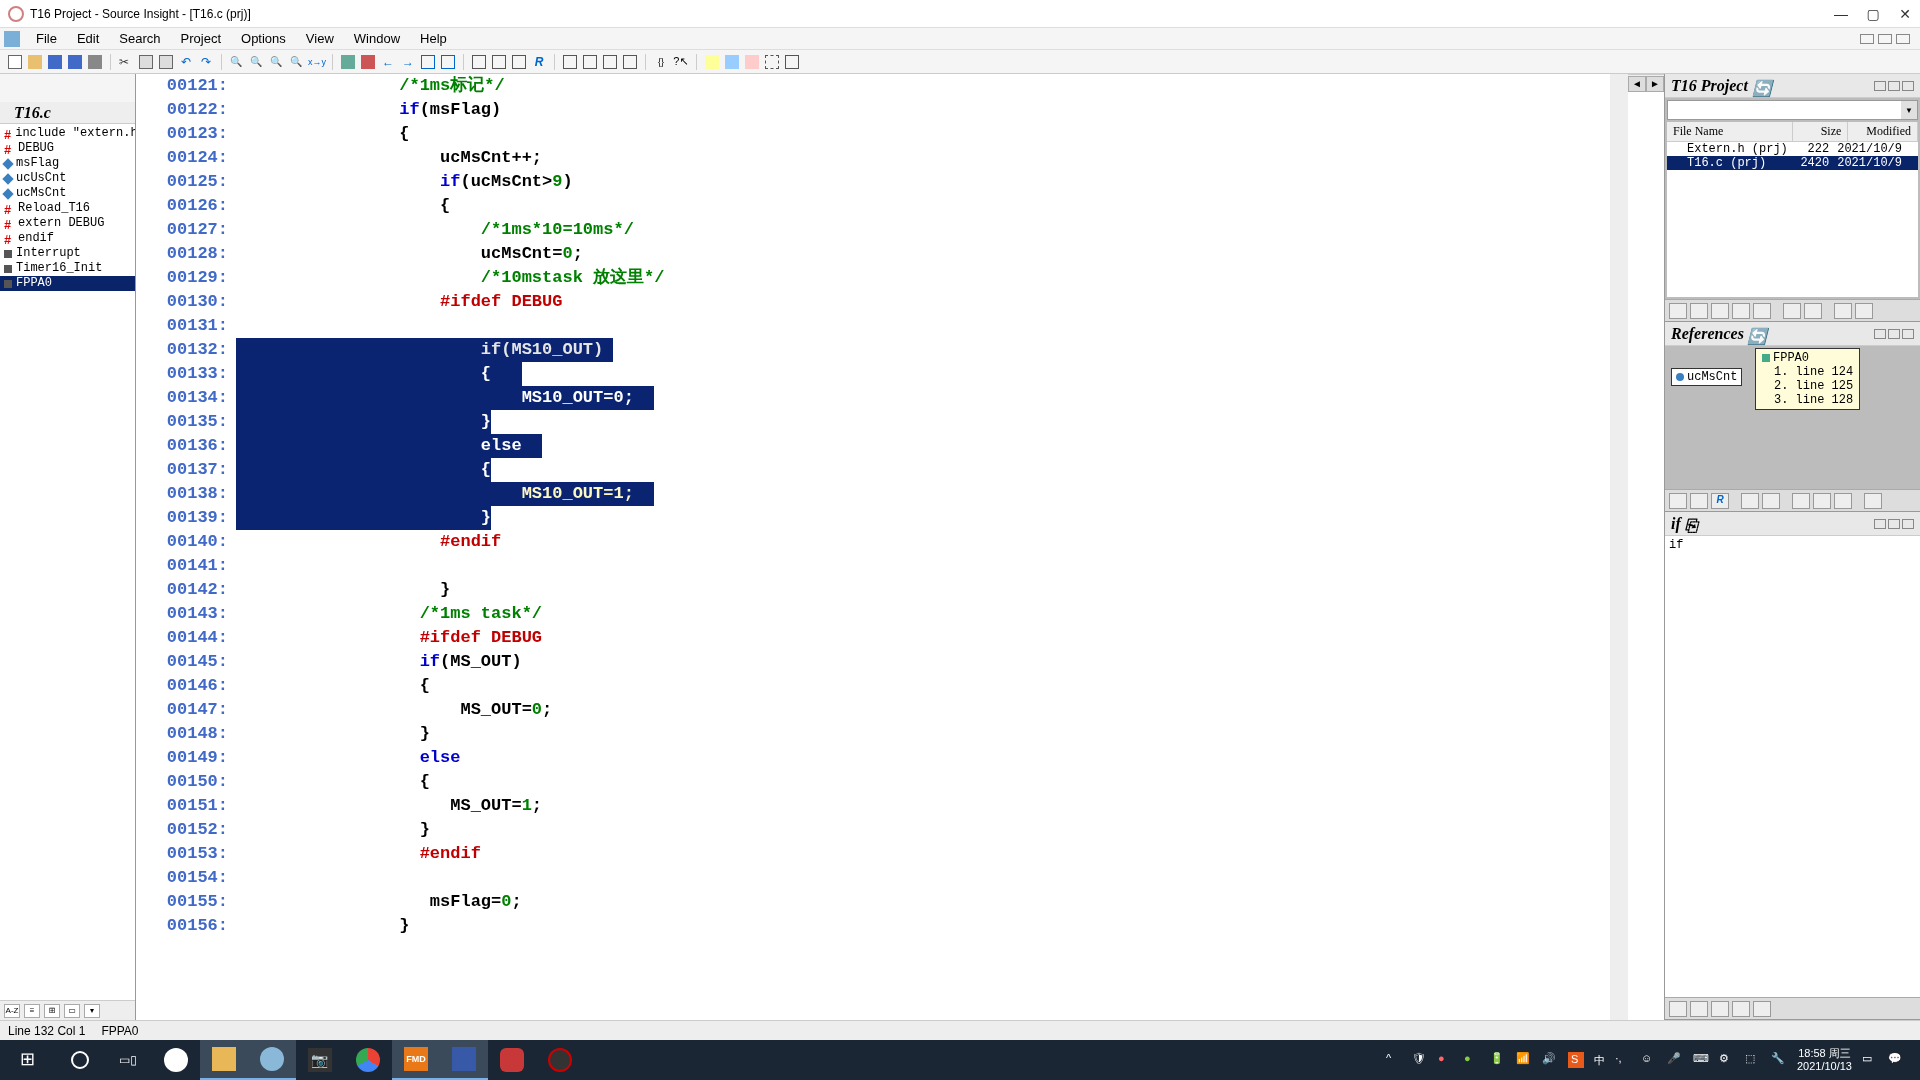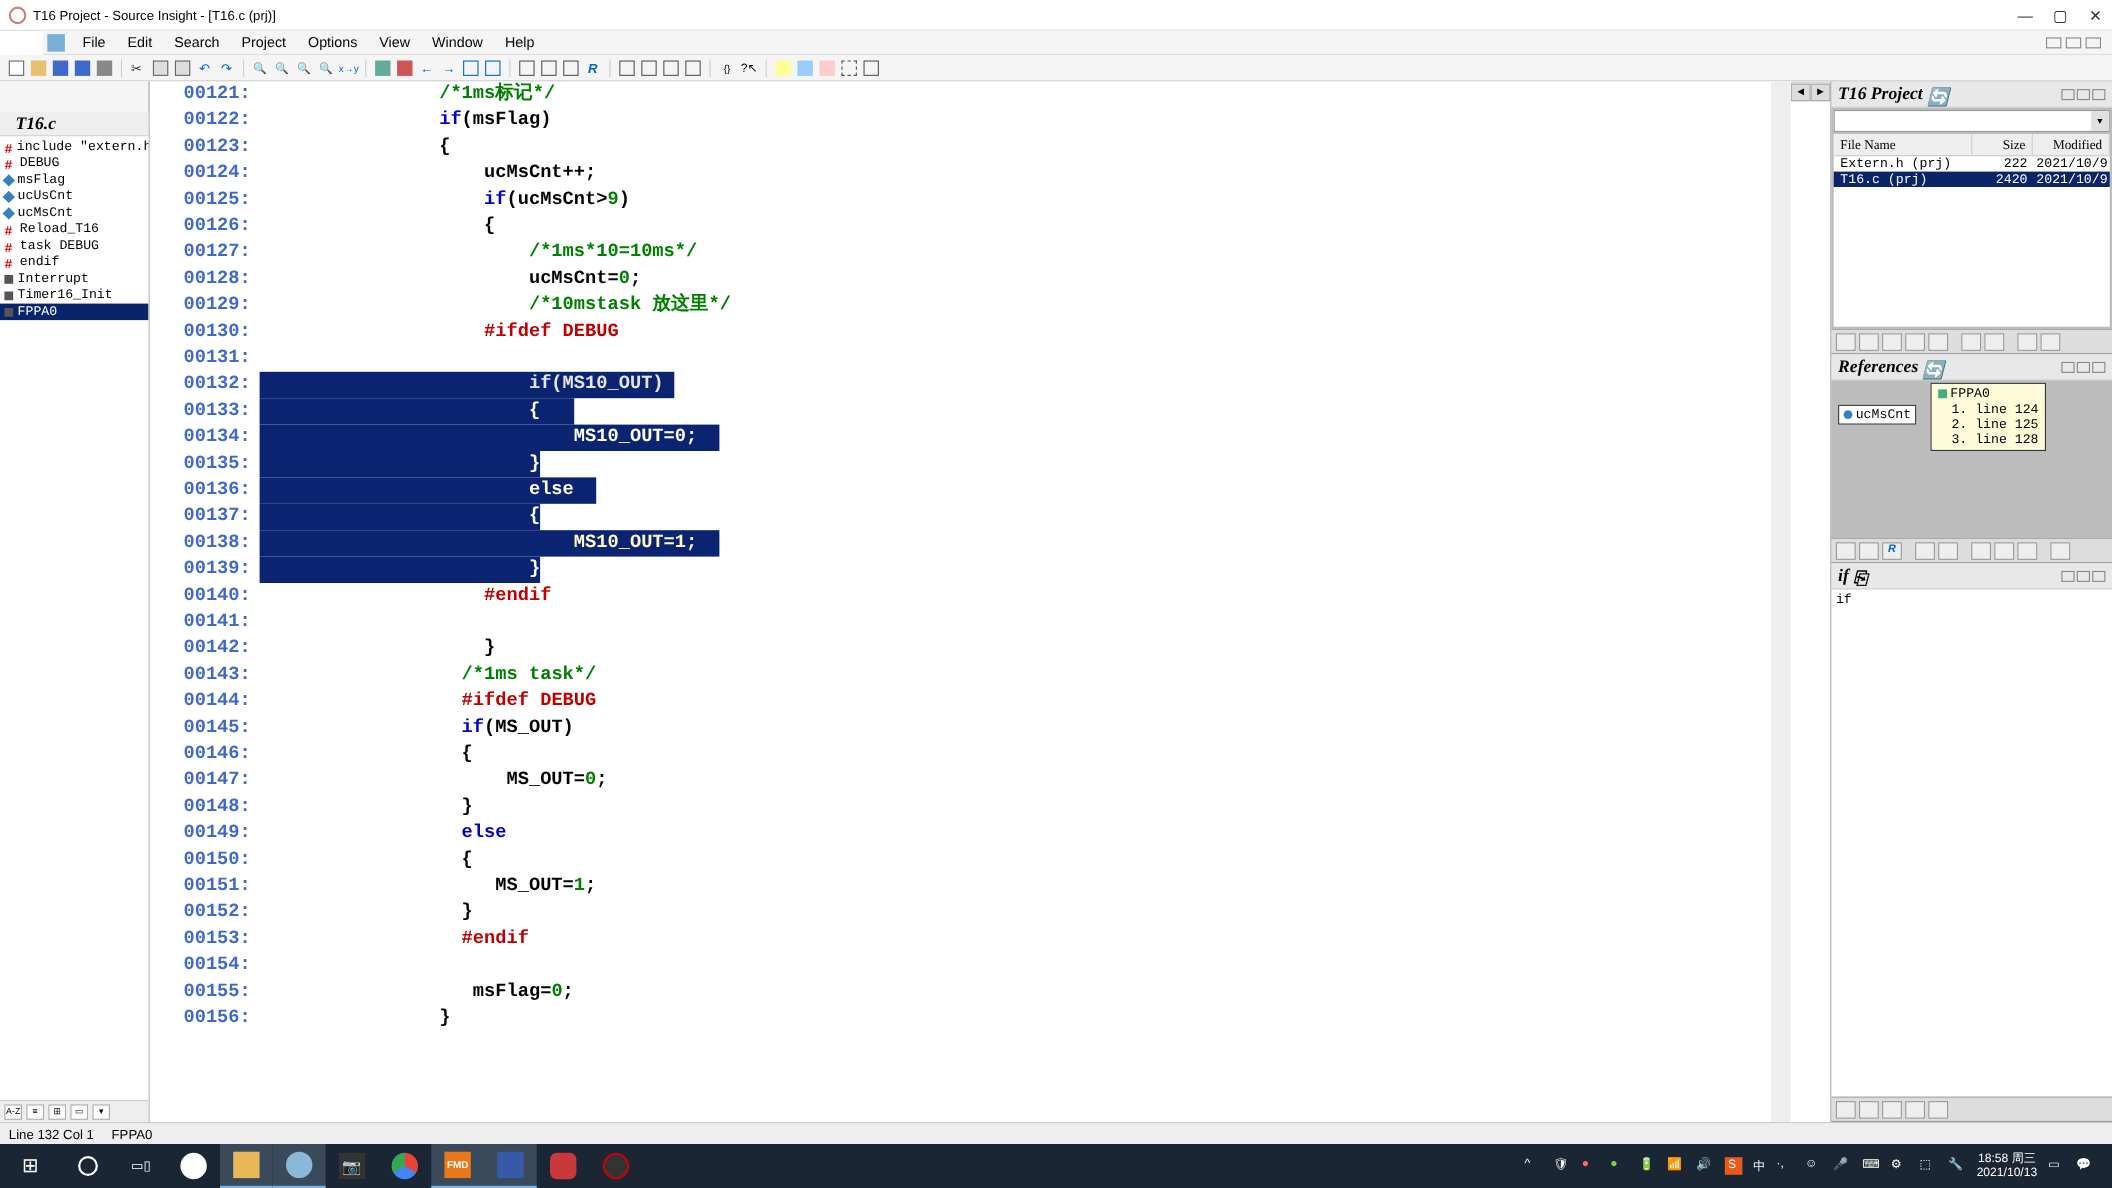--- a/index.html
+++ b/index.html
@@ -2,21 +2,21 @@
 <html><head>
 <meta charset="utf-8">
 <style>
 * { margin:0; padding:0; box-sizing:border-box; }
 body { font-family:"Segoe UI",Tahoma,sans-serif; font-size:12px; background:#fff; overflow:hidden; width:1920px; height:1080px; position:relative; }
 .titlebar { height:28px; background:#fff; display:flex; align-items:center; padding:0 8px; border-bottom:1px solid #ddd; }
 .titlebar .app-icon { width:16px; height:16px; border-radius:50%; border:2px solid #d08080; margin-right:6px; }
 .titlebar .title { flex:1; font-size:12px; color:#000; }
 .win-btns { display:flex; gap:18px; align-items:center; margin-left:auto; }
 .win-btn { width:14px; height:14px; cursor:pointer; display:flex; align-items:center; justify-content:center; font-size:14px; color:#333; }
-.menubar { height:22px; background:#f5f5f5; display:flex; align-items:center; padding:0 4px; border-bottom:1px solid #ddd;margin-left:39px; }
+.menubar { height:22px; background:#f5f5f5; display:flex; align-items:center; padding:0 4px; border-bottom:1px solid #ddd; }
 .menubar .mb-icon { width:16px; height:16px; background:#7ab0d8; margin-right:6px; }
 .menubar .menu { padding:2px 10px; cursor:pointer; font-size:13px; }
 .mdi-btns { margin-left:auto; display:flex; gap:4px; padding-right:6px; }
 .mdi-btn { width:14px; height:10px; border:1px solid #888; cursor:pointer; }
 .toolbar { height:24px; background:#f5f5f5; border-bottom:1px solid #ccc; display:flex; align-items:center; padding:0 6px; gap:2px; }
 .tb-btn { width:18px; height:18px; cursor:pointer; display:flex; align-items:center; justify-content:center; border:1px solid transparent; }
 .tb-sep { width:1px; height:16px; background:#ccc; margin:0 4px; }
 .tb-ico { width:14px; height:14px; }
 .main { display:flex; height:calc(100% - 28px - 22px - 24px - 20px - 40px); }
 .left-pane { width:136px; border-right:1px solid #999; display:flex; flex-direction:column; background:#f5f5f5; }
@@ -44,21 +44,21 @@
 .right-col { width:256px; display:flex; flex-direction:column; border-left:1px solid #999; }
 .panel { border-bottom:1px solid #999; display:flex; flex-direction:column; background:#bcbcbc; }
 .panel-head { height:24px; background:#e8e8e8; font-weight:bold; font-style:italic; font-size:16px; padding:0 6px; display:flex; align-items:center; font-family:"Times New Roman",serif; border-bottom:1px solid #ccc; }
 .panel-wbtns { margin-left:auto; display:flex; gap:2px; }
 .pw-btn { width:12px; height:10px; border:1px solid #888; cursor:pointer; font-size:8px; }
 .file-combo { height:20px; background:#fff; border:1px solid #999; margin:2px; display:flex; align-items:center; }
 .fc-arrow { width:16px; height:100%; background:#e0e0e0; margin-left:auto; display:flex; align-items:center; justify-content:center; font-size:8px; }
 .file-list { flex:1; background:#fff; margin:0 2px 2px 2px; font-family:"Courier New",monospace; font-size:12px; }
 .fl-head { display:flex; background:#eee; border-bottom:1px solid #ccc; font-family:"Segoe UI";gap:12px; }
 .fl-col { padding:2px 6px; border-right:1px solid #ccc; }
-.fl-row { display:flex; padding:0 2px; }
+.fl-row { display:flex; padding:0 16px; }
 .fl-row.sel { background:#0a246a; color:#fff; }
 .panel-tb { height:22px; background:#ddd; display:flex; align-items:center; padding:0 4px; gap:3px; border-top:1px solid #aaa; }
 .pt-btn { width:18px; height:16px; cursor:pointer; border:1px solid #999; background:#eee; }
 .ref-body { flex:1; background:#bcbcbc; position:relative; padding:4px; }
 .ref-tag { position:absolute; background:#fffcda; border:1px solid #333; font-family:"Courier New",monospace; font-size:12px; padding:2px 6px; }
 .ref-chip { position:absolute; background:#fff; border:1px solid #333; padding:1px 4px; font-family:"Courier New",monospace; font-size:12px; display:flex; align-items:center; gap:3px; }
 .if-body { flex:1; background:#fff; padding:2px 4px; font-family:"Courier New",monospace; font-size:12px; }
 .hscroll { height:18px; background:#eee; border-top:1px solid #ccc; display:flex; align-items:center; }
 .hs-btn { width:18px; height:16px; background:#ddd; border:1px solid #aaa; display:flex; align-items:center; justify-content:center; font-size:10px; }
 .hs-track { flex:1; background:#e8e8e8; height:16px; }
@@ -223,21 +223,21 @@
         <div class="sym">
           <span class="ic-diam"></span>
           <span>ucMsCnt</span>
         </div>
         <div class="sym">
           <span class="sym-ic ic-hash"></span>
           <span>Reload_T16</span>
         </div>
         <div class="sym">
           <span class="sym-ic ic-hash"></span>
-          <span>task DEBUG</span>
+          <span>extern DEBUG</span>
         </div>
         <div class="sym">
           <span class="sym-ic ic-hash"></span>
           <span>endif</span>
         </div>
         <div class="sym">
           <span class="ic-box"></span>
           <span>Interrupt</span>
         </div>
         <div class="sym">

